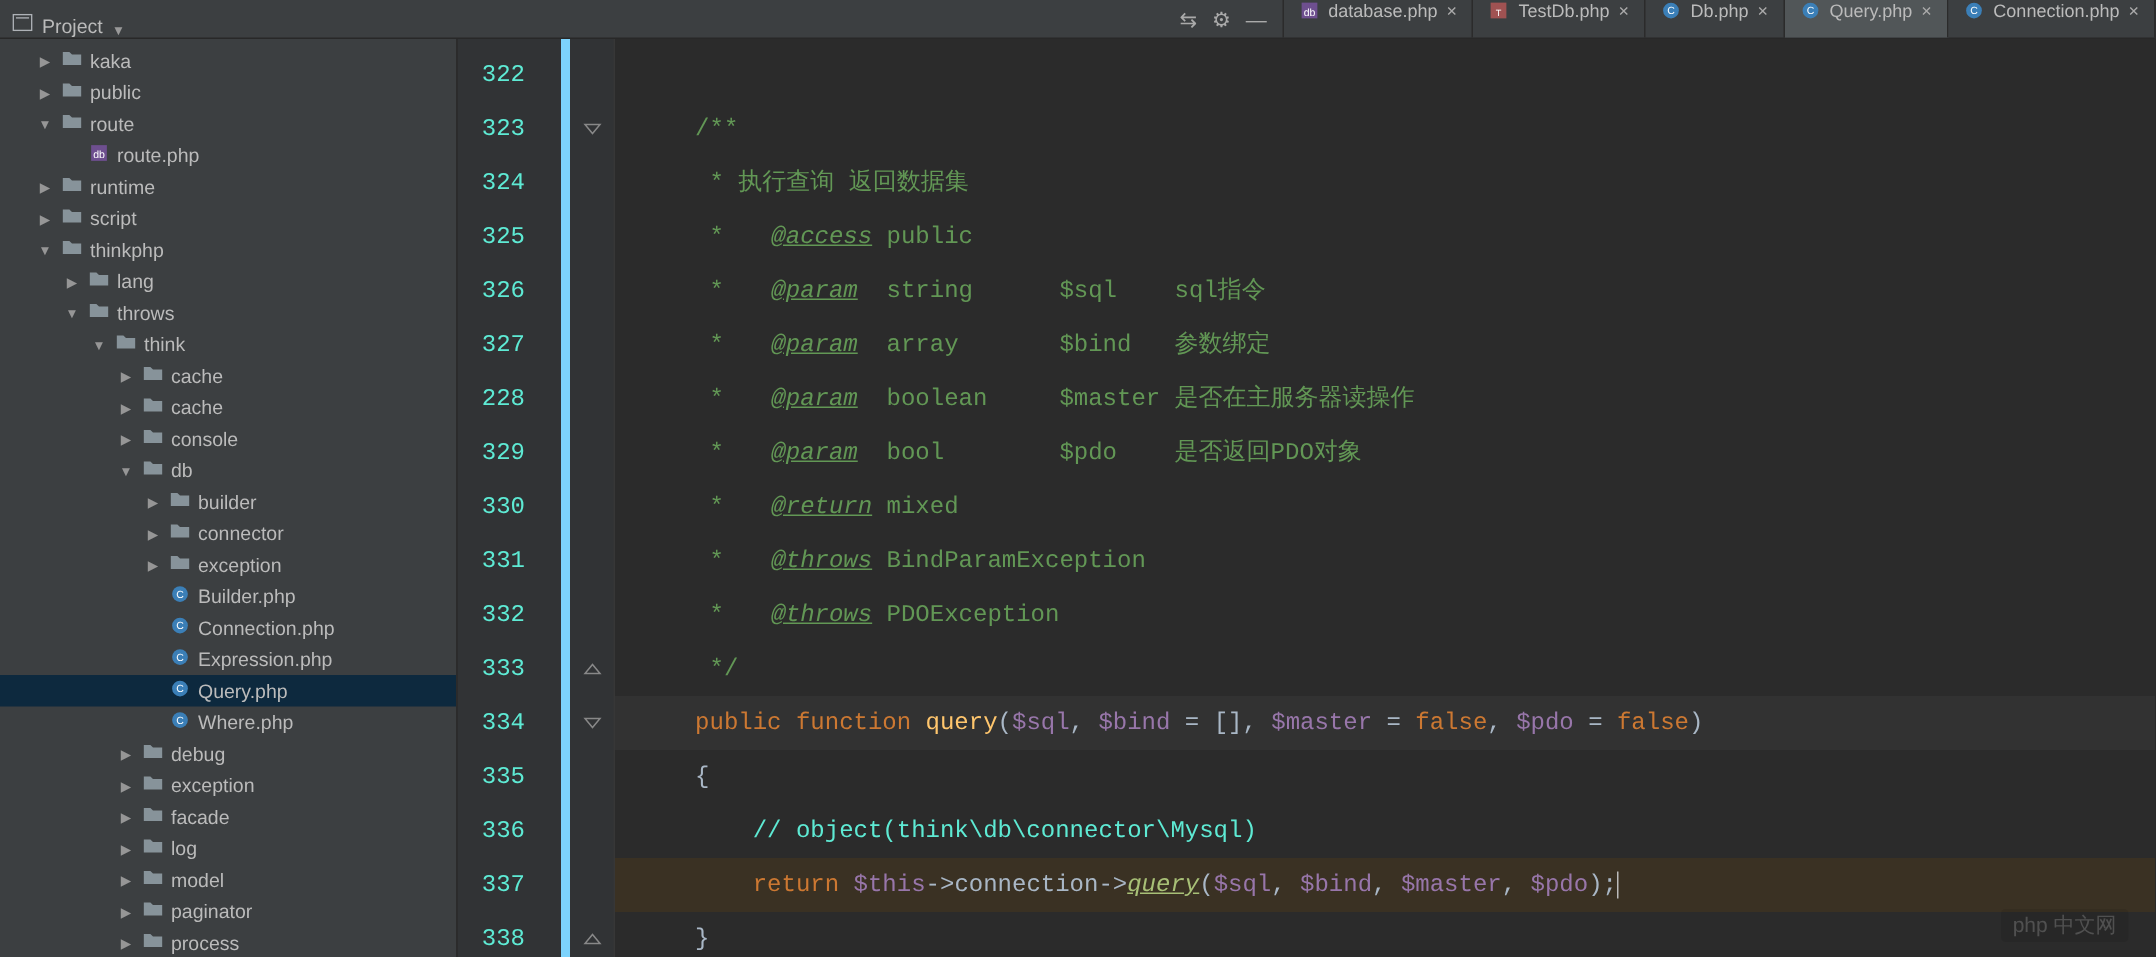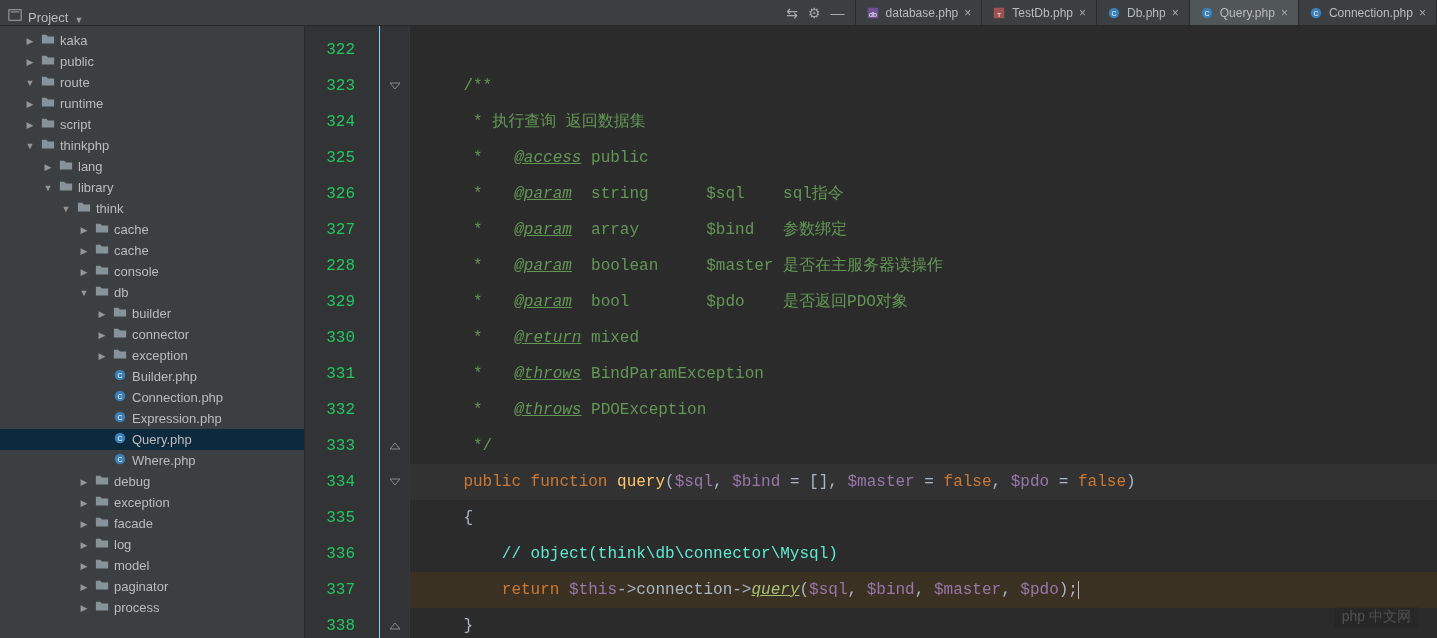--- a/index.html
+++ b/index.html
@@ -34,21 +34,21 @@
   display: flex;
   align-items: center;
   gap: 10px;
   padding: 0 10px;
   margin-left: auto;
   border-right: 1px solid #2b2b2b;
 }
 .proj-tools span { color: #aaa; cursor: pointer; font-size: 14px; }
 .tab {
   display: flex;
-  align-items: center;
+  align-items: flex-start;
   padding: 0 10px;
   gap: 6px;
   border-right: 1px solid #2b2b2b;
   cursor: pointer;
   color: #bbb;
   font-size: 12px;
 }
 .tab.active { background: #515658; }
 .tab .ico { width: 14px; height: 14px; display: inline-flex; align-items: center; justify-content: center; font-size: 10px; }
 .tab .close { color: #aaa; font-size: 12px; }
@@ -83,24 +83,24 @@
   flex: 1;
   display: flex;
   background: #2b2b2b;
   font-family: Consolas, "Courier New", monospace;
   font-size: 16px;
   overflow: hidden;
 }
 .gutter {
   width: 75px;
   text-align: right;
-  color: #22c55e;
+  color: #5eead4;
   padding-top: 6px;
   user-select: none;
-  border-right: 1px solid #7dd3fc;
+  border-right: 6px solid #7dd3fc;
   background: #313335;
 }
 .gutter .ln { height: 36px; line-height: 36px; padding-right: 24px; font-size: 16px;}
 .marks {
   width: 30px;
   background: #313335;
   border-right: 1px solid #373737;
   padding-top: 6px;
 }
 .marks .m { height: 36px; display: flex; align-items: center; justify-content: center; }
@@ -224,20 +224,28 @@
           </svg></span>
         <span>public</span>
       </div>
       <div class="tree-row" style="padding-left: 24px;">
         <span class="arrow ">▼</span>
         <span class="ficon"><svg class="icon-svg" viewBox="0 0 16 16">
             <path d="M1 3h5l2 2h7v8H1z" fill="#87939a"></path>
           </svg></span>
         <span>route</span>
       </div>
+      <div class="tree-row" style="padding-left: 42px;">
+        <span class="arrow none"></span>
+        <span class="ficon"><svg class="icon-svg" viewBox="0 0 16 16">
+            <rect x="2" y="2" width="12" height="12" fill="#6e4f8f"></rect>
+            <text x="8" y="12" font-size="8" fill="#fff" text-anchor="middle">db</text>
+          </svg></span>
+        <span>route.php</span>
+      </div>
       <div class="tree-row" style="padding-left: 24px;">
         <span class="arrow ">▶</span>
         <span class="ficon"><svg class="icon-svg" viewBox="0 0 16 16">
             <path d="M1 3h5l2 2h7v8H1z" fill="#87939a"></path>
           </svg></span>
         <span>runtime</span>
       </div>
       <div class="tree-row" style="padding-left: 24px;">
         <span class="arrow ">▶</span>
         <span class="ficon"><svg class="icon-svg" viewBox="0 0 16 16">
@@ -257,21 +265,21 @@
         <span class="ficon"><svg class="icon-svg" viewBox="0 0 16 16">
             <path d="M1 3h5l2 2h7v8H1z" fill="#87939a"></path>
           </svg></span>
         <span>lang</span>
       </div>
       <div class="tree-row" style="padding-left: 42px;">
         <span class="arrow ">▼</span>
         <span class="ficon"><svg class="icon-svg" viewBox="0 0 16 16">
             <path d="M1 3h5l2 2h7v8H1z" fill="#87939a"></path>
           </svg></span>
-        <span>library</span>
+        <span>throws</span>
       </div>
       <div class="tree-row" style="padding-left: 60px;">
         <span class="arrow ">▼</span>
         <span class="ficon"><svg class="icon-svg" viewBox="0 0 16 16">
             <path d="M1 3h5l2 2h7v8H1z" fill="#87939a"></path>
           </svg></span>
         <span>think</span>
       </div>
       <div class="tree-row" style="padding-left: 78px;">
         <span class="arrow ">▶</span>

